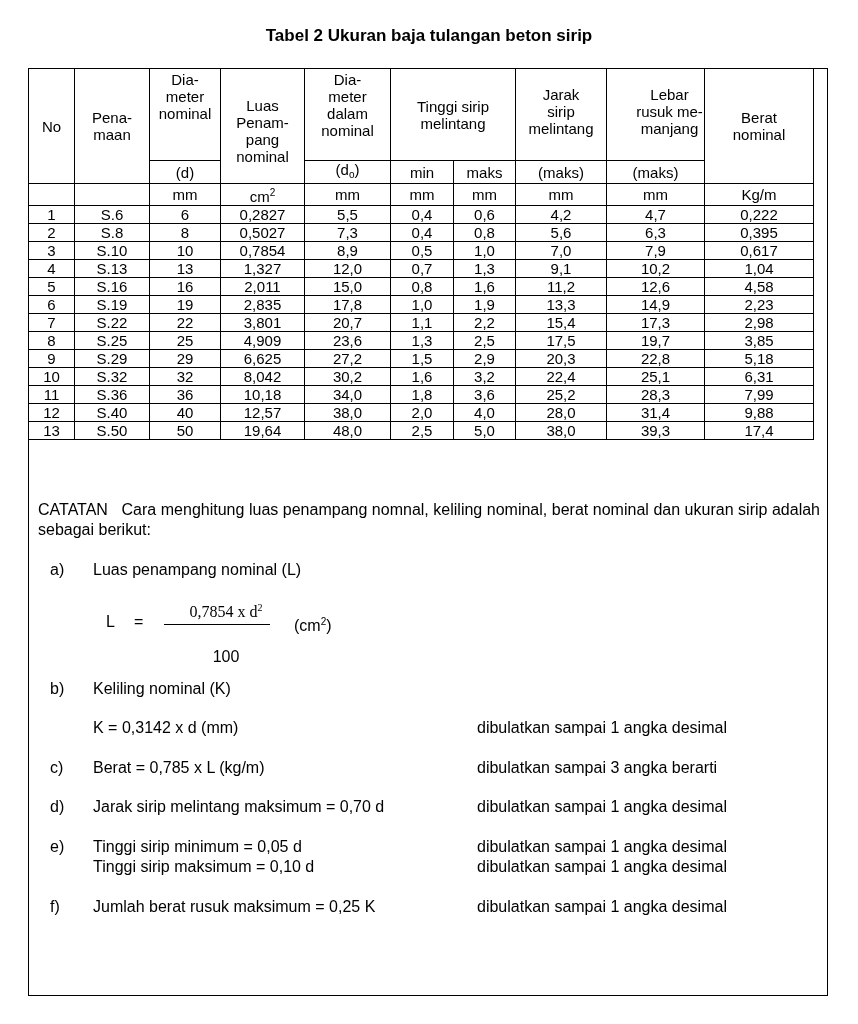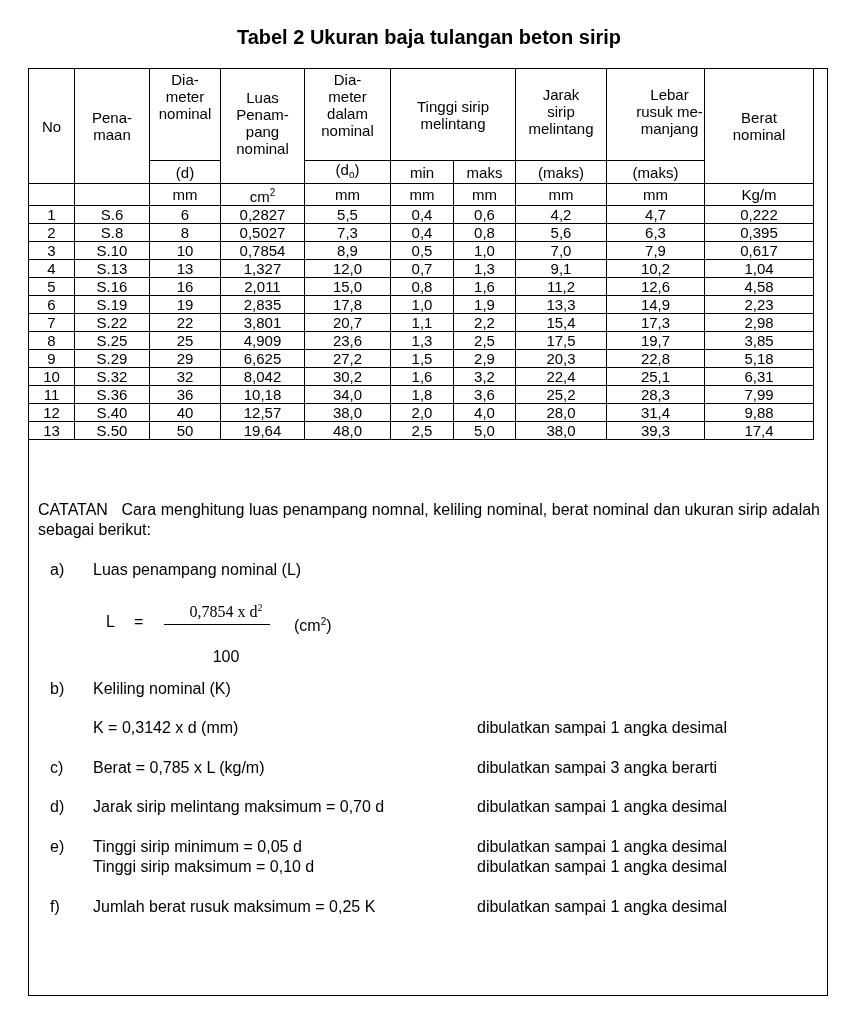--- a/index.html
+++ b/index.html
@@ -1,17 +1,17 @@
 <!DOCTYPE html>
 <html><head>
 <meta charset="utf-8">
 <style>
   html, body { margin: 0; padding: 0; background: #ffffff; }
   body { width: 858px; height: 1024px; position: relative; font-family: "Liberation Sans", sans-serif; color: #000; overflow: hidden; }
-  .title { position: absolute; top: 26px; left: 0; width: 858px; text-align: center; font-weight: bold; font-size: 20px; }
+  .title { position: absolute; top: 26px; left: 0; width: 858px; text-align: center; font-weight: bold; font-size: 17px; }
   .frame { position: absolute; left: 28px; top: 68px; width: 800px; height: 928px; border: 1px solid #000; box-sizing: border-box; }
   table.spec { position: absolute; left: -1px; top: -1px; border-collapse: collapse; font-size: 15px; }
   table.spec td, table.spec th { border: 1px solid #000; padding: 0; text-align: center; font-weight: normal; vertical-align: middle; line-height: 17px; }
   table.spec th { font-size: 15px; }
   .hdr-top { height: 92px; }
   .hdr-unitlbl { height: 20px; }
   .hdr-units td { height: 17px; line-height: 16px; margin-top: 12px; }
   .row td { height: 16px; line-height: 15px; }
   .cap-sub { font-size: 10px; vertical-align: -3px; }
   .cap-sup { font-size: 10px; vertical-align: 6px; }
@@ -45,21 +45,21 @@
         <col style="width:109px">
     </colgroup>
     <tbody>
         <tr class="hdr-top">
       <th rowspan="2"><span>No</span></th>
       <th rowspan="2" style="white-space:pre-line;"><span>Pena-
 maan</span></th>
       <th style="white-space:pre-line;vertical-align:top;padding-top:2px;"><span>Dia-
 meter
 nominal</span></th>
-      <th rowspan="2" style="white-space:pre-line;vertical-align:top;padding-top:20px;"><span>Luas
+      <th rowspan="2" style="white-space:pre-line;vertical-align:top;padding-top:28px;"><span>Luas
 Penam-
 pang
 nominal</span></th>
       <th style="white-space:pre-line;vertical-align:top;padding-top:2px;"><span>Dia-
 meter
 dalam
 nominal</span></th>
       <th colspan="2" style="white-space:pre-line;"><span>Tinggi sirip
 melintang</span></th>
       <th style="white-space:pre-line;vertical-align:top;padding-top:17px;"><span>Jarak

